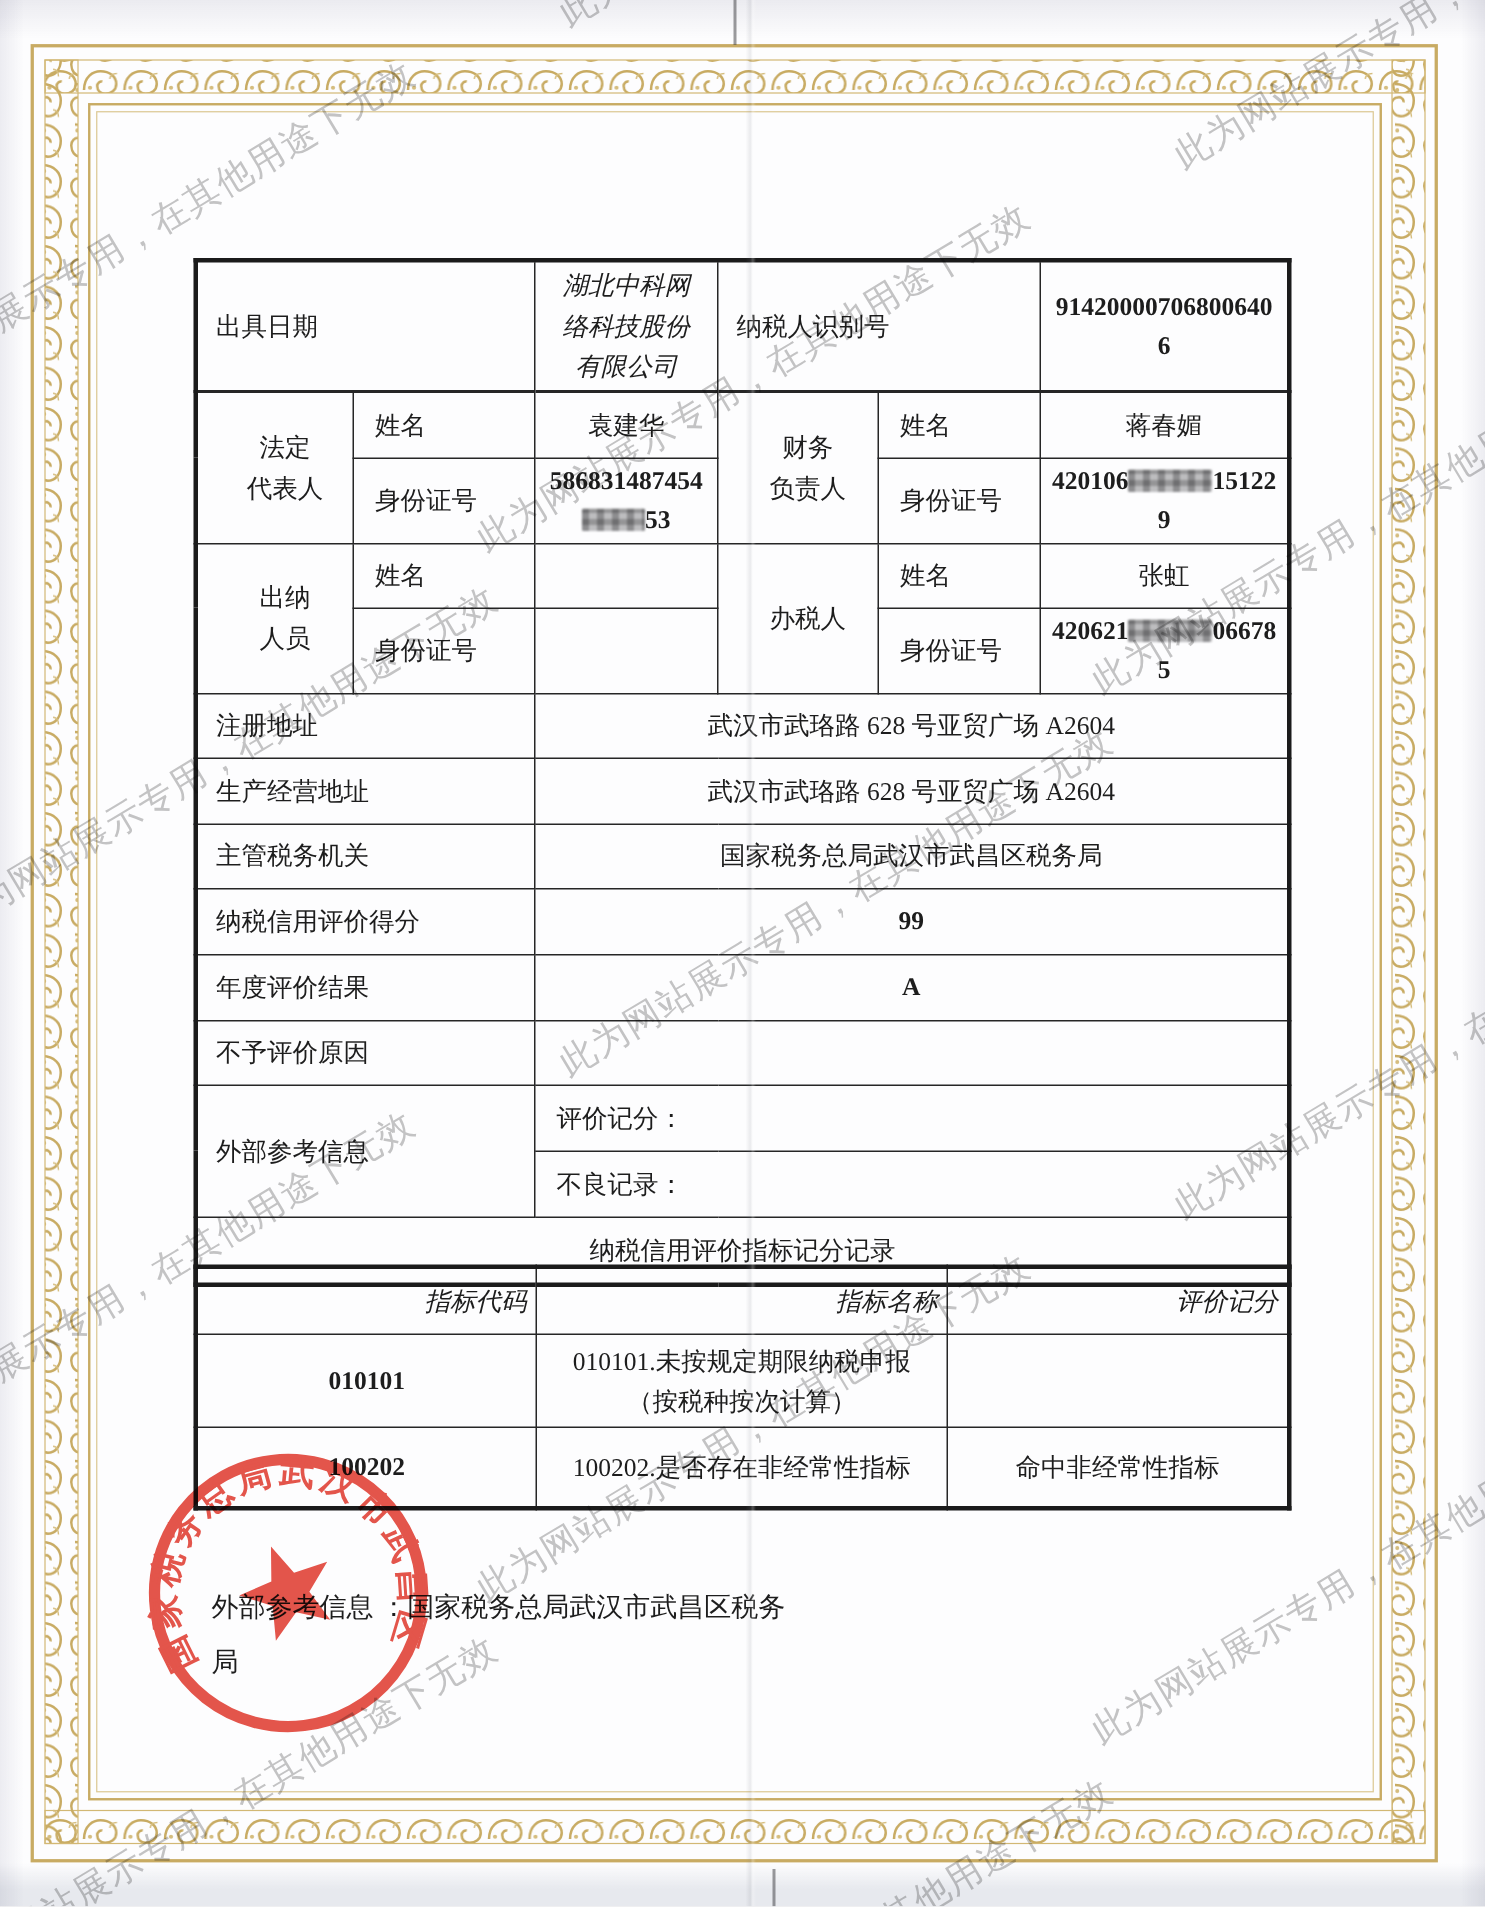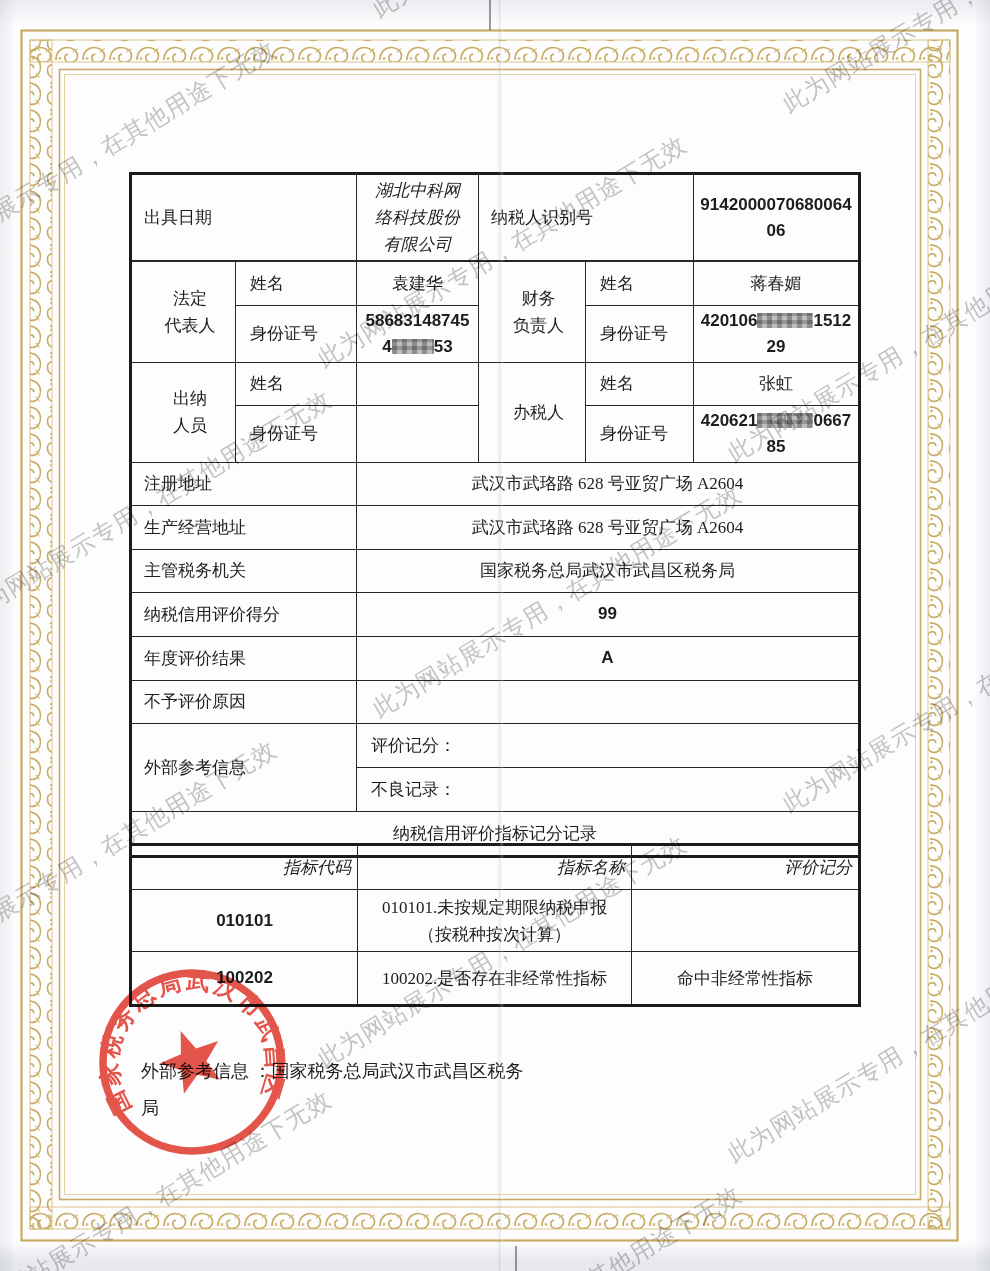--- a/index.html
+++ b/index.html
@@ -25,21 +25,21 @@
   table{border-collapse:collapse;table-layout:fixed;position:absolute;z-index:2;background:transparent;}
   .t1{left:129px;top:172px;width:729px;border:3px solid #1b1b1b;}
   .t2{left:129px;top:843px;width:729px;border:3px solid #1b1b1b;}
   td{border:1.5px solid #262626;font-size:17px;vertical-align:middle;overflow:hidden;}
   .t1 tr.thick td{border-bottom-width:2.5px;}
   .lab{text-align:left;padding:2px 6px 2px 12px;}
   .lab2{text-align:left;padding:2px 6px 2px 14px;}
   .role{text-align:center;padding:0;}
   .role div{line-height:27px;padding-left:13px;}
   .val{text-align:center;padding:2px 6px;}
-  .num{font-family:Liberation Sans, sans-serif;font-weight:700;font-size:17px;letter-spacing:0px;}
+  .num{font-family:Liberation Serif, serif;font-weight:700;font-size:17px;letter-spacing:0px;}
   .idcell{word-break:break-all;line-height:26px;}
   .sec{text-align:center;padding:2px 6px;}
   .hd{text-align:right;padding:2px 6px;font-style:italic;}
   .iname{text-align:center;padding:3px 10px;line-height:27px;}
   .rd{display:inline-block;height:15px;vertical-align:-2px;border-radius:1px;
       background:repeating-linear-gradient(90deg,#8d8d8f 0 5px,#bdbdbf 5px 10px),
                  repeating-linear-gradient(0deg,rgba(255,255,255,.45) 0 4px,rgba(40,40,40,.25) 4px 8px);
       background-blend-mode:multiply;filter:blur(.6px);}
   .rd-a{width:42px;} .rd-b{width:56px;} .rd-c{width:56px;}
 

